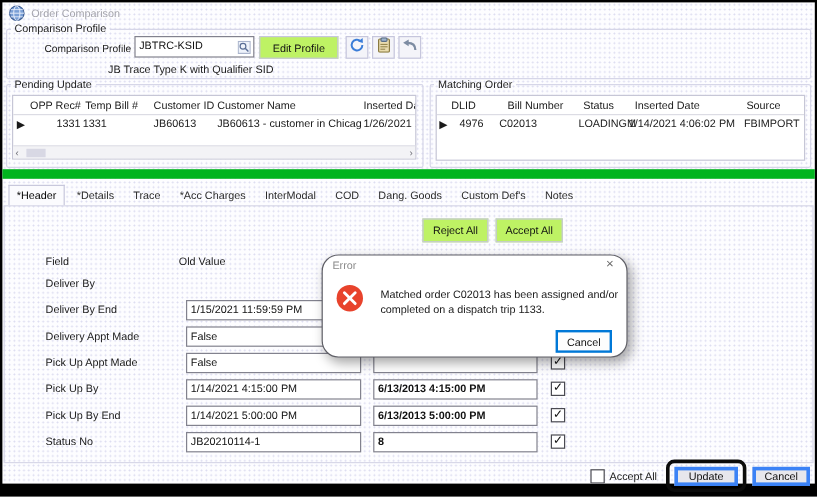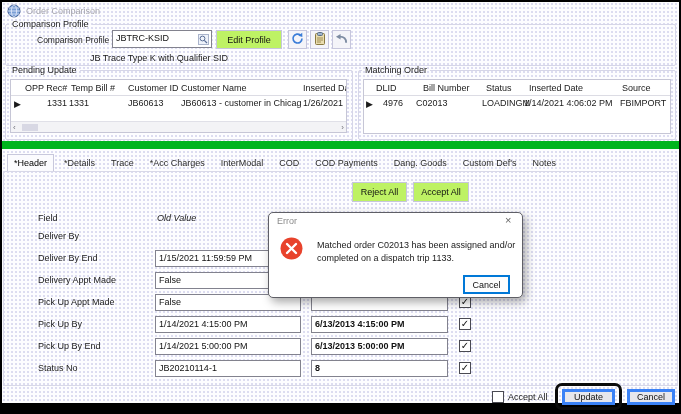--- a/index.html
+++ b/index.html
@@ -27,21 +27,21 @@
        display:flex;align-items:center;justify-content:center;}
   .cb{position:absolute;width:12px;height:12px;background:#fff;border:1px solid #4a4a52;
       display:flex;align-items:center;justify-content:center;font-size:10px;color:#111;line-height:10px;}
   .tabbar{position:absolute;left:3px;top:150px;width:675px;height:21px;display:flex;align-items:flex-end;padding-left:4px;}
   .tab{font-size:9px;color:#2b2b2b;padding:3px 6px 3px 6px;margin-right:4px;white-space:nowrap;}
   .tab.sel{background:#fbfbfe;border:1px solid #c8c8dc;border-bottom:none;color:#000;}
   .panel{position:absolute;left:3px;top:171px;width:675px;height:215px;border:1px solid #d8d8e8;}
   .greenbar{position:absolute;left:2px;top:141px;width:677px;height:8px;background:#00b41e;}
   .selarrow{font-size:8px;color:#111;}
   .dlg{position:absolute;left:268px;top:212px;width:255px;height:86px;background:#fff;
-       border:1px solid #5f5f66;border-radius:5px;box-shadow:3px 4px 10px rgba(0,0,0,0.35);z-index:50;}
+       border:1px solid #5f5f66;border-radius:14px;box-shadow:3px 4px 10px rgba(0,0,0,0.35);z-index:50;}
   .dlg-cancel{position:absolute;left:194px;top:62px;width:47px;height:19px;background:#fdfdfd;
        border:2px solid #0078d7;font-size:9px;color:#111;display:flex;align-items:center;justify-content:center;}
   .annot{position:absolute;left:555px;top:383px;width:67px;height:27px;border:3px solid #0b0b0b;border-radius:7px;z-index:70;}
   .sb{position:absolute;left:11px;top:121px;width:335px;height:11px;background:#f3f3f6;border-top:1px solid #e0e0e8;
       display:flex;align-items:center;justify-content:space-between;font-size:8px;color:#707078;}
   .sb-thumb{position:absolute;left:11px;top:2px;width:16px;height:7px;background:#d8d8e4;}
   .hdrcell{font-size:9px;color:#1a1a1a;white-space:nowrap;position:absolute;}
   .cell{font-size:9px;color:#1a1a1a;white-space:nowrap;position:absolute;}
 </style>
 </head>
@@ -148,33 +148,32 @@
 
   <div class="greenbar"></div>
 
   <div class="tabbar">
     <span class="tab sel">*Header</span>
     <span class="tab">*Details</span>
     <span class="tab">Trace</span>
     <span class="tab">*Acc Charges</span>
     <span class="tab">InterModal</span>
     <span class="tab">COD</span>
-    <span class="tab">COD Payments</span>
     <span class="tab">Dang. Goods</span>
     <span class="tab">Custom Def's</span>
     <span class="tab">Notes</span>
   </div>
 
   <div class="panel"></div>
 
   <div class="btn" style="left:352px;top:182px;width:55px;height:20px;">Reject All</div>
   <div class="btn" style="left:413px;top:182px;width:56px;height:20px;">Accept All</div>
 
   <span class="abs t9" style="left:38px;top:213px;">Field</span>
-  <span class="abs t9" style="left:157px;top:213px;font-style:italic;">Old Value</span>
+  <span class="abs t9" style="left:149px;top:213px;">Old Value</span>
 
   <span class="abs t9" style="left:38px;top:231px;">Deliver By</span>
   <div class="tbx" style="left:311px;top:228px;width:137px;height:17px;font-weight:bold;"><span></span></div>
   <div class="cb" style="left:459px;top:230px;">
       <span>✓</span>
     </div>
 
   <span class="abs t9" style="left:38px;top:253px;">Deliver By End</span>
   <div class="tbx" style="left:155px;top:250px;width:146px;height:17px;"><span>1/15/2021 11:59:59 PM</span></div>
   <div class="tbx" style="left:311px;top:250px;width:137px;height:17px;font-weight:bold;"><span></span></div>

